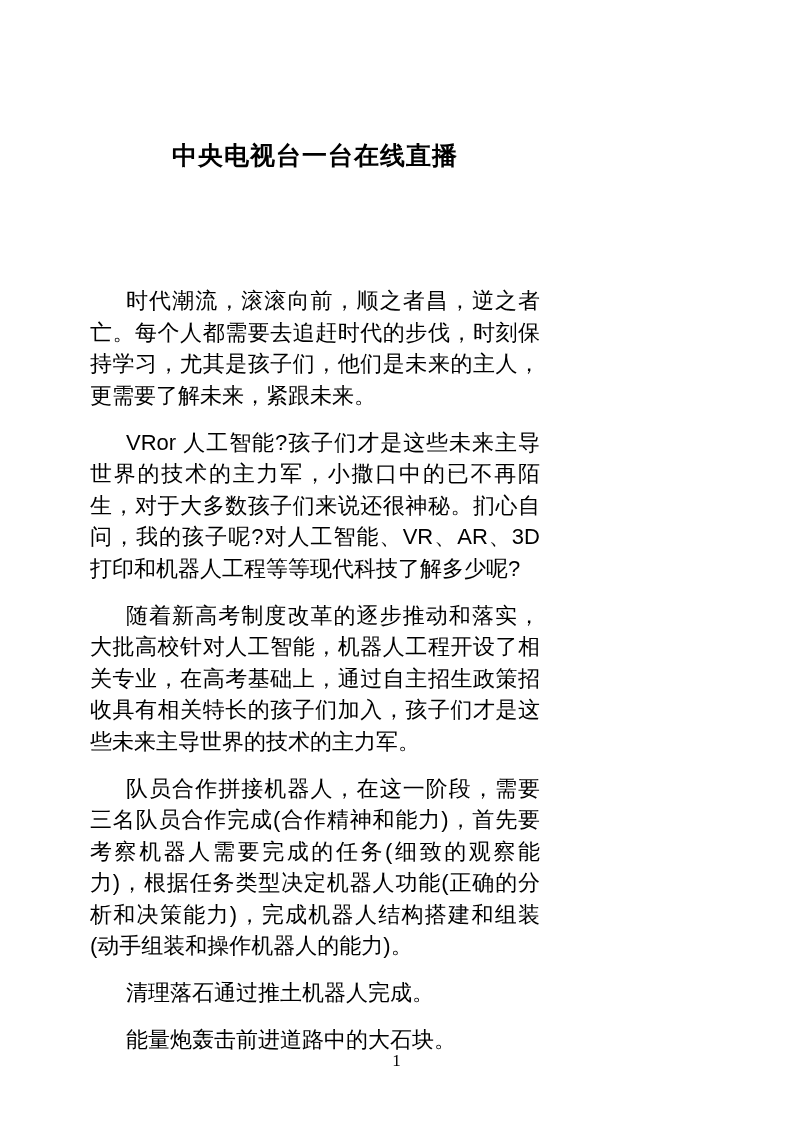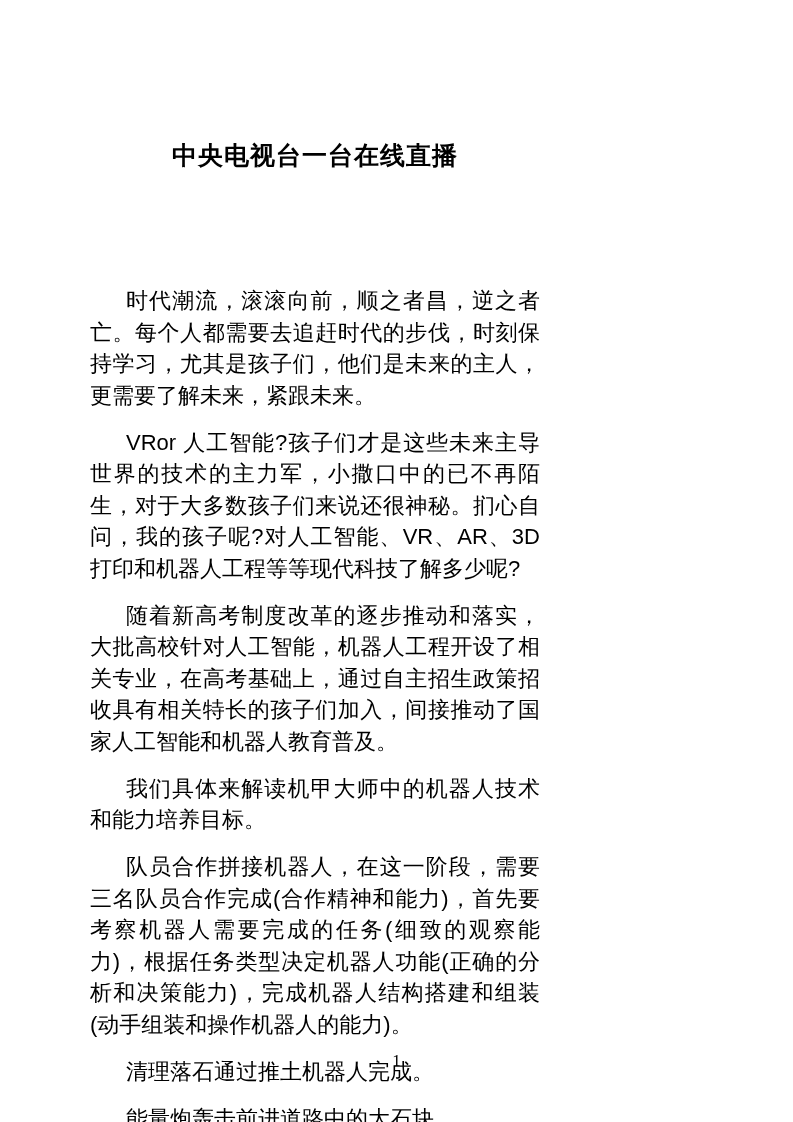--- a/index.html
+++ b/index.html
@@ -48,22 +48,21 @@
 </head>
 <body>
 
 <div class="page">
 
   <h1 class="doc-title">中央电视台一台在线直播</h1>
 
   <div class="body-text">
     <p>时代潮流，滚滚向前，顺之者昌，逆之者亡。每个人都需要去追赶时代的步伐，时刻保持学习，尤其是孩子们，他们是未来的主人，更需要了解未来，紧跟未来。</p>
     <p>VRor 人工智能?孩子们才是这些未来主导世界的技术的主力军，小撒口中的已不再陌生，对于大多数孩子们来说还很神秘。扪心自问，我的孩子呢?对人工智能、VR、AR、3D 打印和机器人工程等等现代科技了解多少呢?</p>
-    <p>随着新高考制度改革的逐步推动和落实，大批高校针对人工智能，机器人工程开设了相关专业，在高考基础上，通过自主招生政策招收具有相关特长的孩子们加入，间接推动了国家人工智能和机器人教育普及。</p>
-    <p>我们具体来解读机甲大师中的机器人技术和能力培养目标。</p>
+    <p>随着新高考制度改革的逐步推动和落实，大批高校针对人工智能，机器人工程开设了相关专业，在高考基础上，通过自主招生政策招收具有相关特长的孩子们加入，孩子们才是这些未来主导世界的技术的主力军。</p>
     <p>队员合作拼接机器人，在这一阶段，需要三名队员合作完成(合作精神和能力)，首先要考察机器人需要完成的任务(细致的观察能力)，根据任务类型决定机器人功能(正确的分析和决策能力)，完成机器人结构搭建和组装(动手组装和操作机器人的能力)。</p>
     <p>清理落石通过推土机器人完成。</p>
     <p>能量炮轰击前进道路中的大石块。</p>
   </div>
 
   <div class="page-number">1</div>
 
 </div>
 
 </body></html>

